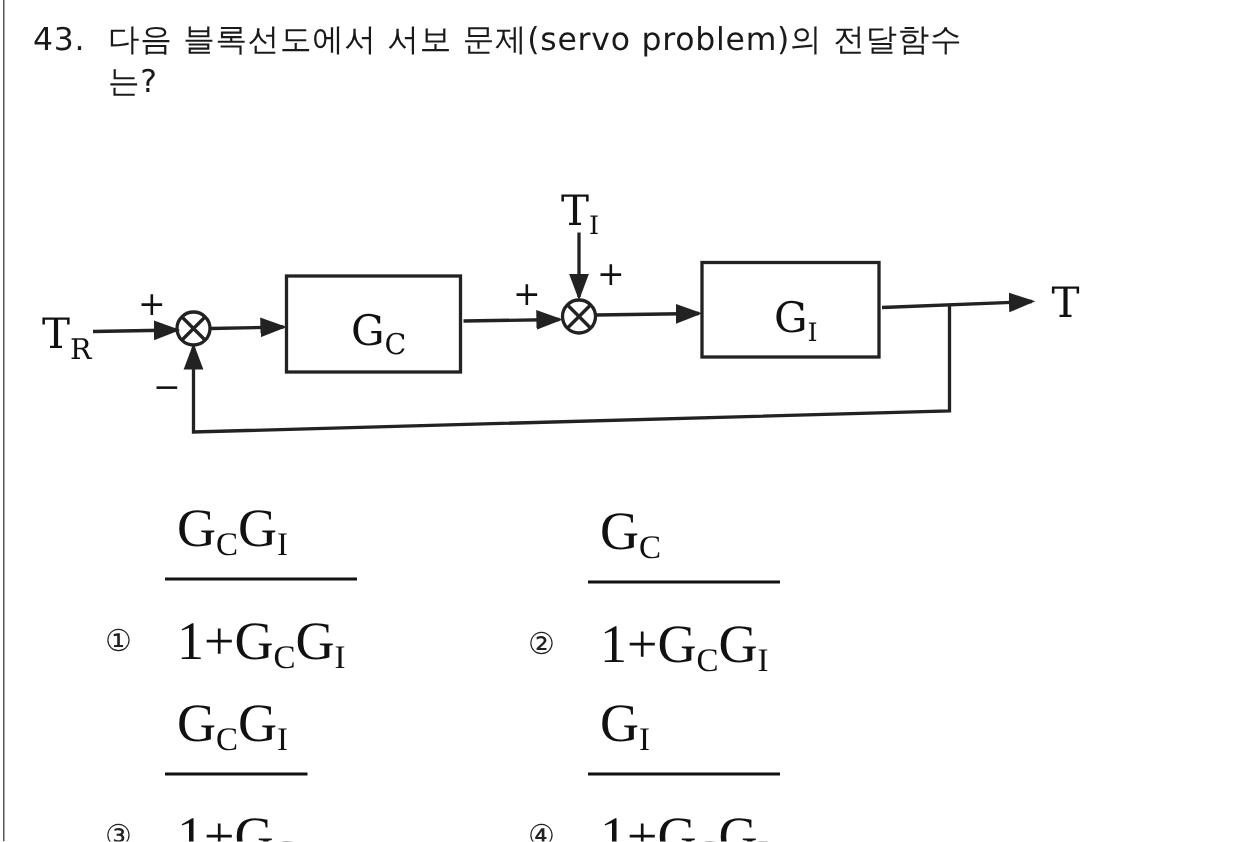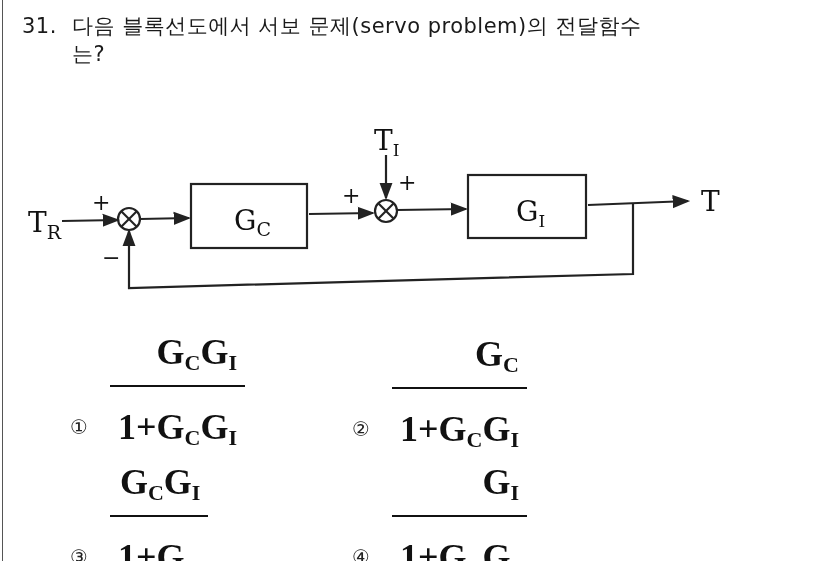--- a/index.html
+++ b/index.html
@@ -24,35 +24,35 @@
   }
   .diagram svg text { font-family: "DejaVu Serif", serif; fill: #111; }
   .choice {
     position: absolute; display: flex; align-items: center;
   }
   .choice .circ {
     font-family: "DejaVu Sans", sans-serif; font-size: 20px; width: 40px;
     margin-top: 44px; color: #222;
   }
   .frac {
-    display: inline-flex; flex-direction: column; align-items: flex-end;
-    font-family: "Liberation Serif", serif; font-size: 36px; color: #111; font-weight: bold;
+    display: inline-flex; flex-direction: column; align-items: flex-start;
+    font-family: "Liberation Serif", serif; font-size: 36px; color: #111;
   }
   .frac .numer { padding: 0 8px 2px 8px; line-height: 40px; }
   .frac .bar { height: 2px; background: #111; align-self: stretch; }
   .frac .denom { padding: 18px 8px; line-height: 44px; }
   .frac sub { font-size: 22px; vertical-align: -6px; }
 </style>
 </head>
 <body>
 
 <div class="left-border"></div>
 
 <div class="question">
-  <span class="num">31.</span><span>다음 블록선도에서 서보 문제(servo problem)의 전달함수</span>
+  <span class="num">43.</span><span>다음 블록선도에서 서보 문제(servo problem)의 전달함수</span>
   <span class="line2">는?</span>
 </div>
 
 <div class="diagram">
   <svg width="826" height="200" viewBox="0 110 826 200" xmlns="http://www.w3.org/2000/svg">
     <defs>
       <marker id="arr" markerWidth="8" markerHeight="8" refX="7" refY="4" orient="auto">
         <path d="M0,1 L8,4 L0,7 Z" fill="#222"></path>
       </marker>
     </defs>

